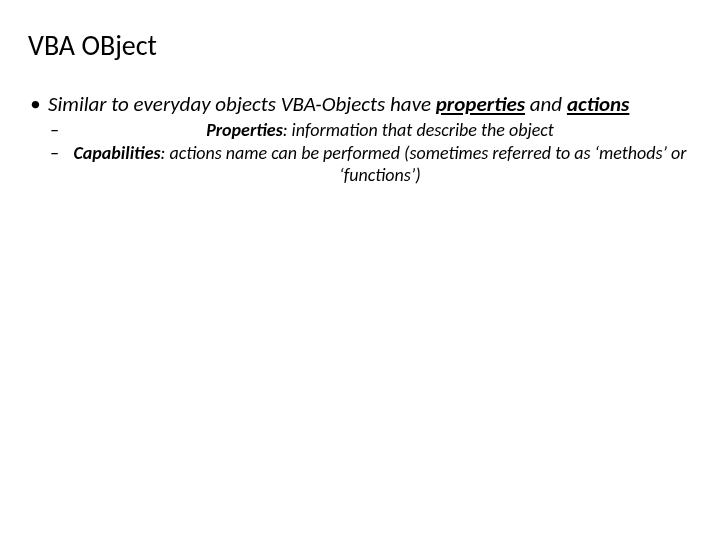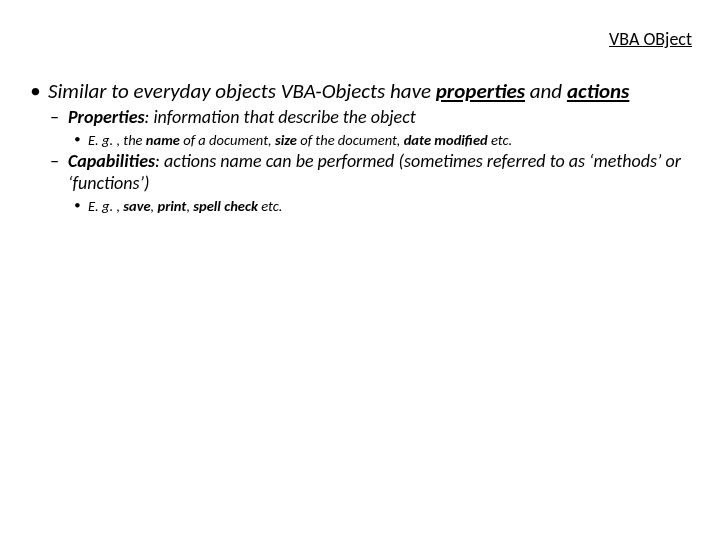--- a/index.html
+++ b/index.html
@@ -11,25 +11,24 @@
     font-family: "Calibri", "Segoe UI", Arial, sans-serif;
     color: #000000;
   }
   .slide {
     width: 720px;
     height: 540px;
     box-sizing: border-box;
     padding: 20px 28px 20px 28px;
   }
   .title {
-    text-align: right;
-    font-size: 18px;
+    text-align: left;
+    font-size: 28px;
     font-weight: 400;
     margin: 8px 0 28px 0;
-    text-decoration: underline;
   }
   ul.level1 {
     list-style: none;
     padding: 0;
     margin: 0;
     font-style: italic;
   }
   ul.level1 > li {
     position: relative;
     padding-left: 20px;
@@ -47,20 +46,21 @@
   ul.level2 {
     list-style: none;
     padding: 0;
     margin: 2px 0 0 0;
   }
   ul.level2 > li {
     position: relative;
     padding-left: 20px;
     font-size: 18px;
     line-height: 1.25;
+    text-align: center;
   }
   ul.level2 > li::before {
     content: "–";
     position: absolute;
     left: 2px;
     top: 0;
     font-size: 18px;
   }
   ul.level3 {
     list-style: none;
@@ -91,31 +91,21 @@
 <div class="slide">
   <div class="title">VBA OBject</div>
 
   <ul class="level1">
     <li>
       <span>Similar to everyday objects VBA-Objects have </span><span class="ub">properties</span><span> and </span><span class="ub">actions</span>
 
       <ul class="level2">
         <li>
           <span class="b">Properties</span><span>: information that describe the object</span>
-          <ul class="level3">
-            <li>
-              <span>E. g. , the </span><span class="b">name</span><span> of a document, </span><span class="b">size</span><span> of the document, </span><span class="b">date modified </span><span>etc.</span>
-            </li>
-          </ul>
         </li>
 
         <li>
           <span class="b">Capabilities</span><span>: actions name can be performed (sometimes referred to as ‘methods’ or ‘functions’)</span>
-          <ul class="level3">
-            <li>
-              <span>E. g. , </span><span class="b">save</span><span>, </span><span class="b">print</span><span>, </span><span class="b">spell check </span><span>etc.</span>
-            </li>
-          </ul>
         </li>
       </ul>
     </li>
   </ul>
 </div>
 
 </body></html>

